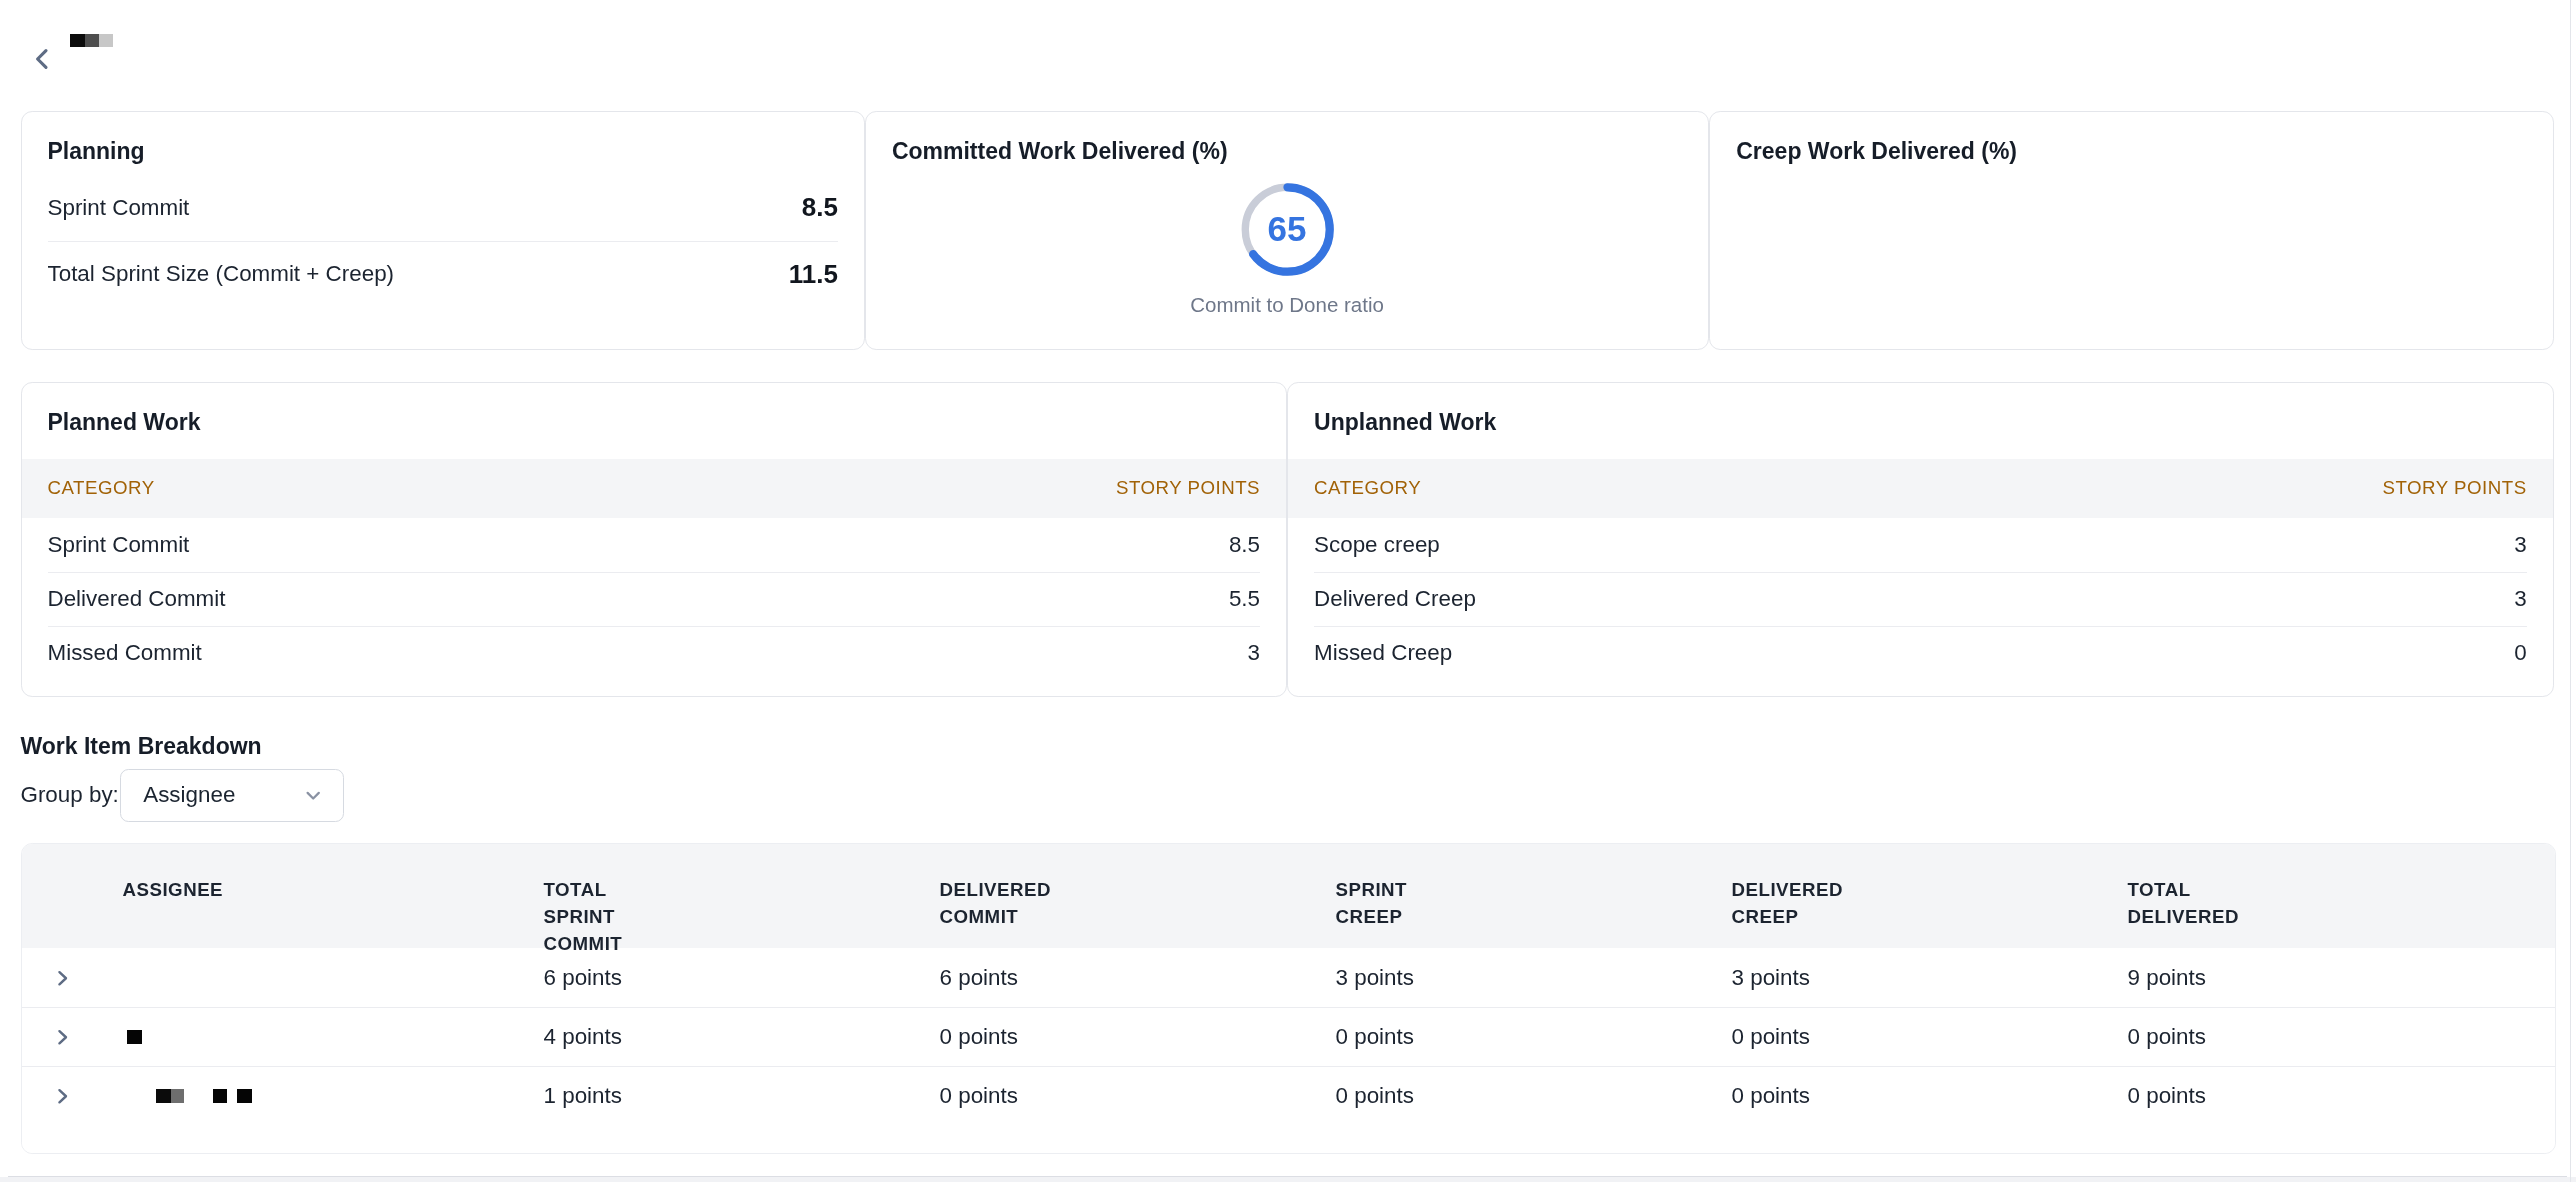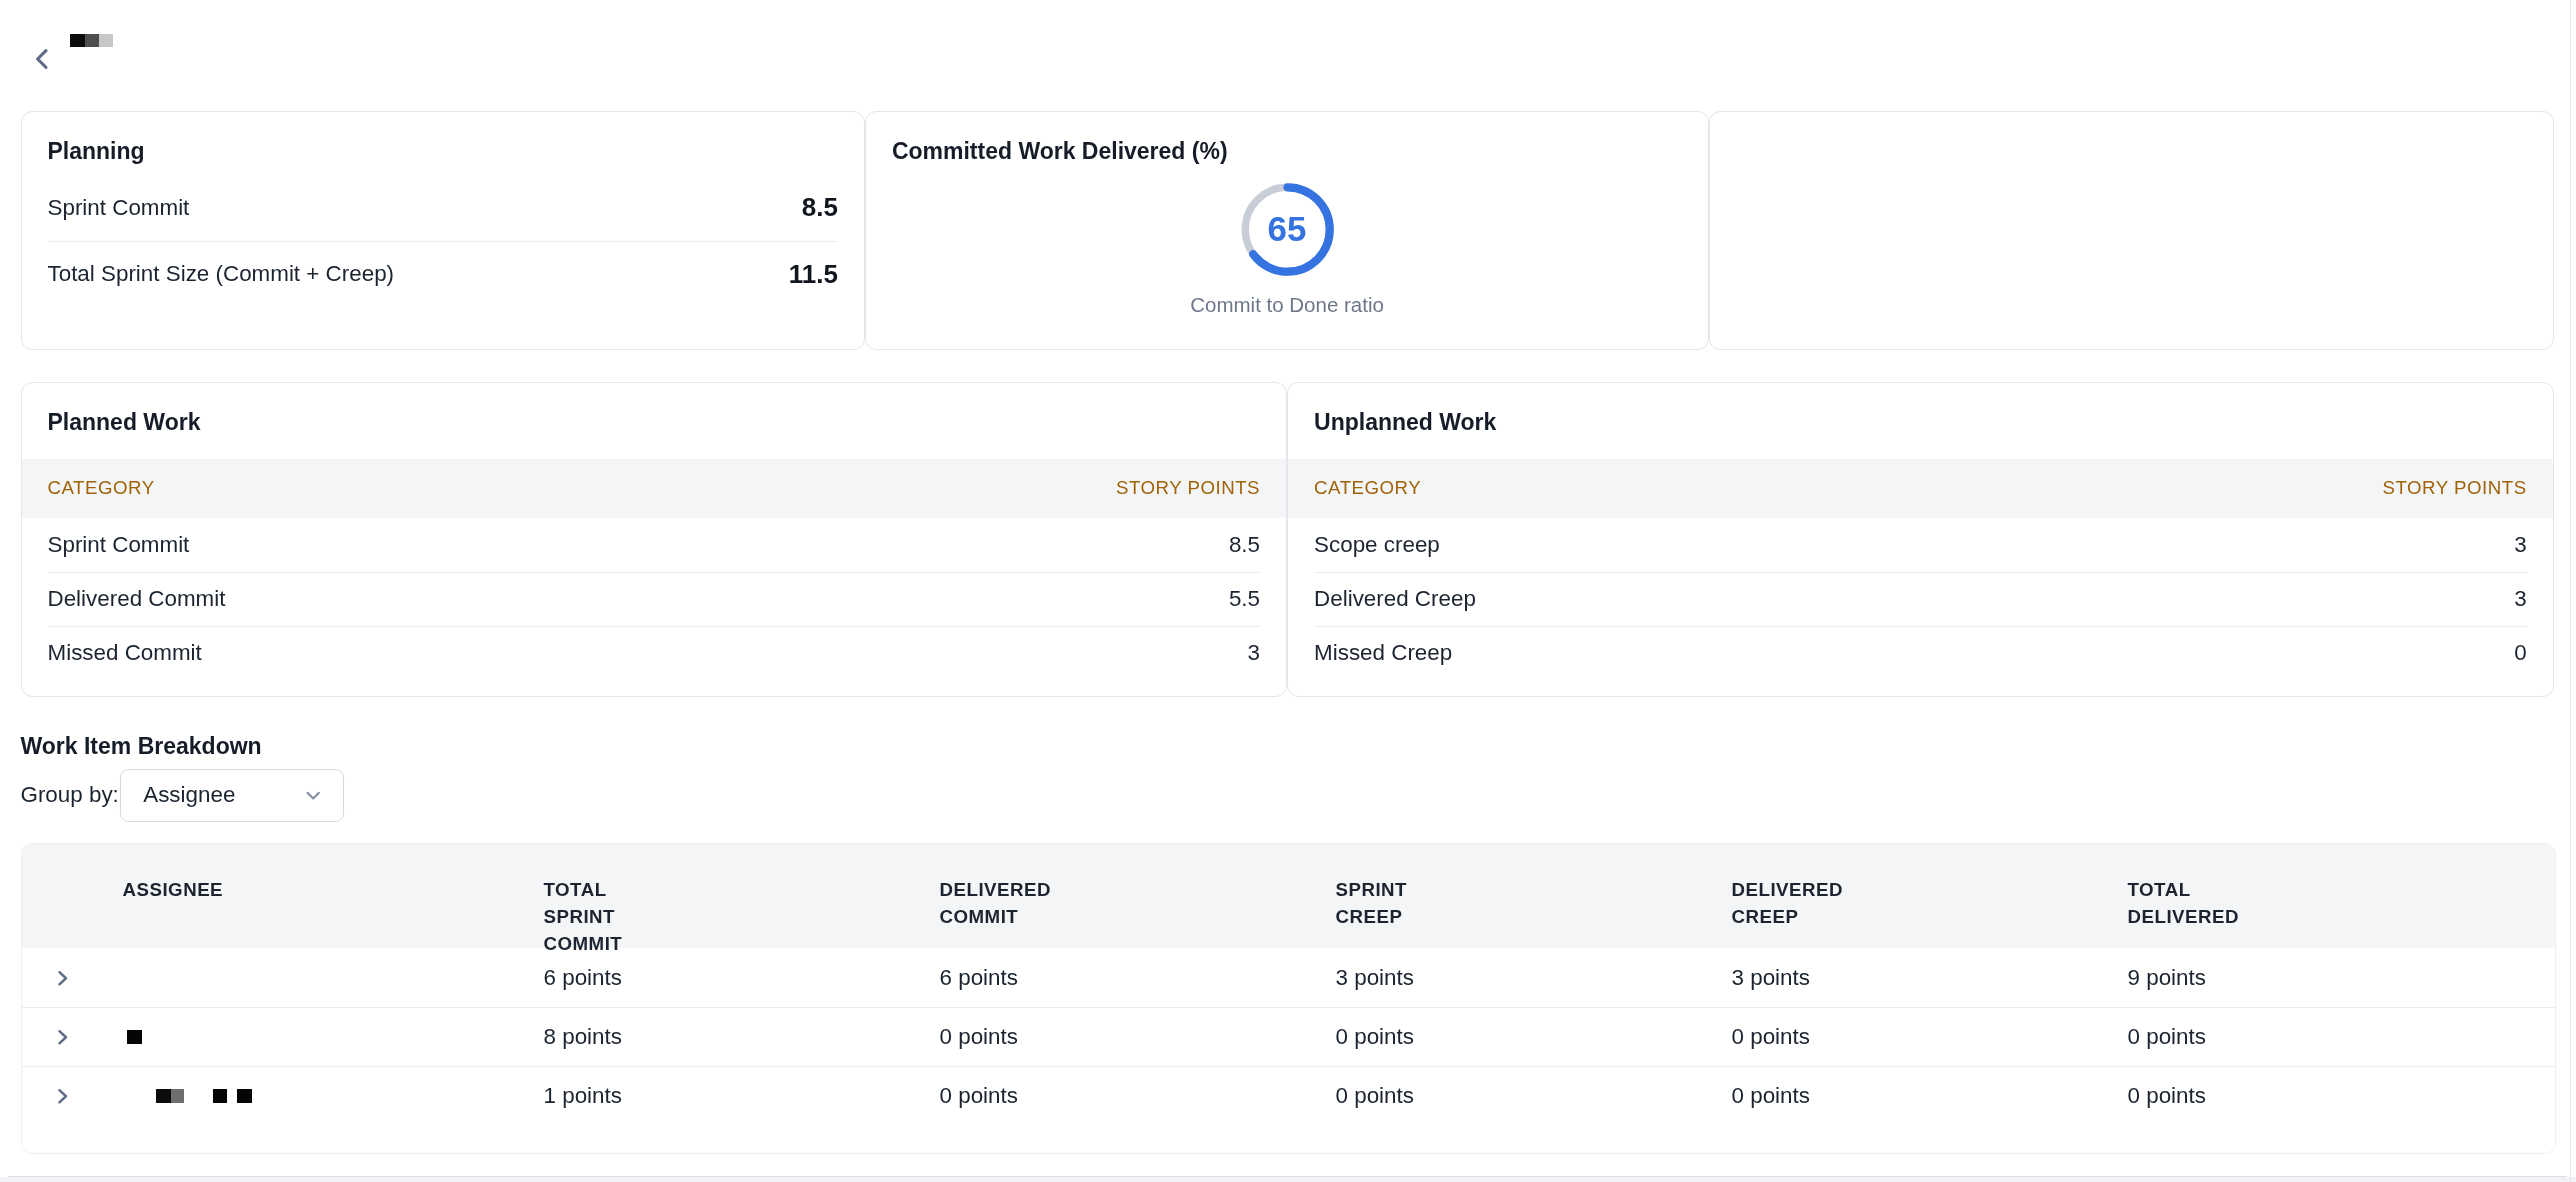--- a/index.html
+++ b/index.html
@@ -193,20 +193,21 @@
           <circle class="gauge-ring-track" cx="55" cy="55" r="46"></circle>
           <circle class="gauge-ring-progress" cx="55" cy="55" r="46" transform="rotate(-90 55 55)" stroke-dasharray="187.86724068466964 289.02652413026095"></circle>
         </svg>
         <div class="gauge-number">65</div>
       </div>
       <div class="gauge-caption">Commit to Done ratio</div>
     </div>
   </div>
 
   <div class="card">
+    <div class="card-title">Creep Work Delivered (%)</div>
   </div>
 
 </div>
 
 <div class="mid-cards">
 
   <div class="card">
     <div class="card-title">Planned Work</div>
     <div class="mini-table-head">
       <span class="mini-col">CATEGORY</span>
@@ -295,21 +296,21 @@
     <div class="chev-cell">
       <span class="row-chevron">
         <svg class="icon" width="20.5" height="20.5" viewBox="0 0 22 22">
           <polyline points="8,4.5 15,11 8,17.5" fill="none" stroke="#5e6c84" stroke-width="2.6" stroke-linecap="round" stroke-linejoin="round"></polyline>
         </svg>
       </span>
     </div>
     <div class="assignee-cell">
       <span class="a-block r2-b1"></span>
     </div>
-    <div class="bd-cell">8 points</div>
+    <div class="bd-cell">4 points</div>
     <div class="bd-cell">0 points</div>
     <div class="bd-cell">0 points</div>
     <div class="bd-cell">0 points</div>
     <div class="bd-cell">0 points</div>
   </div>
 
   <div class="bd-grid bd-row">
     <div class="chev-cell">
       <span class="row-chevron">
         <svg class="icon" width="20.5" height="20.5" viewBox="0 0 22 22">

